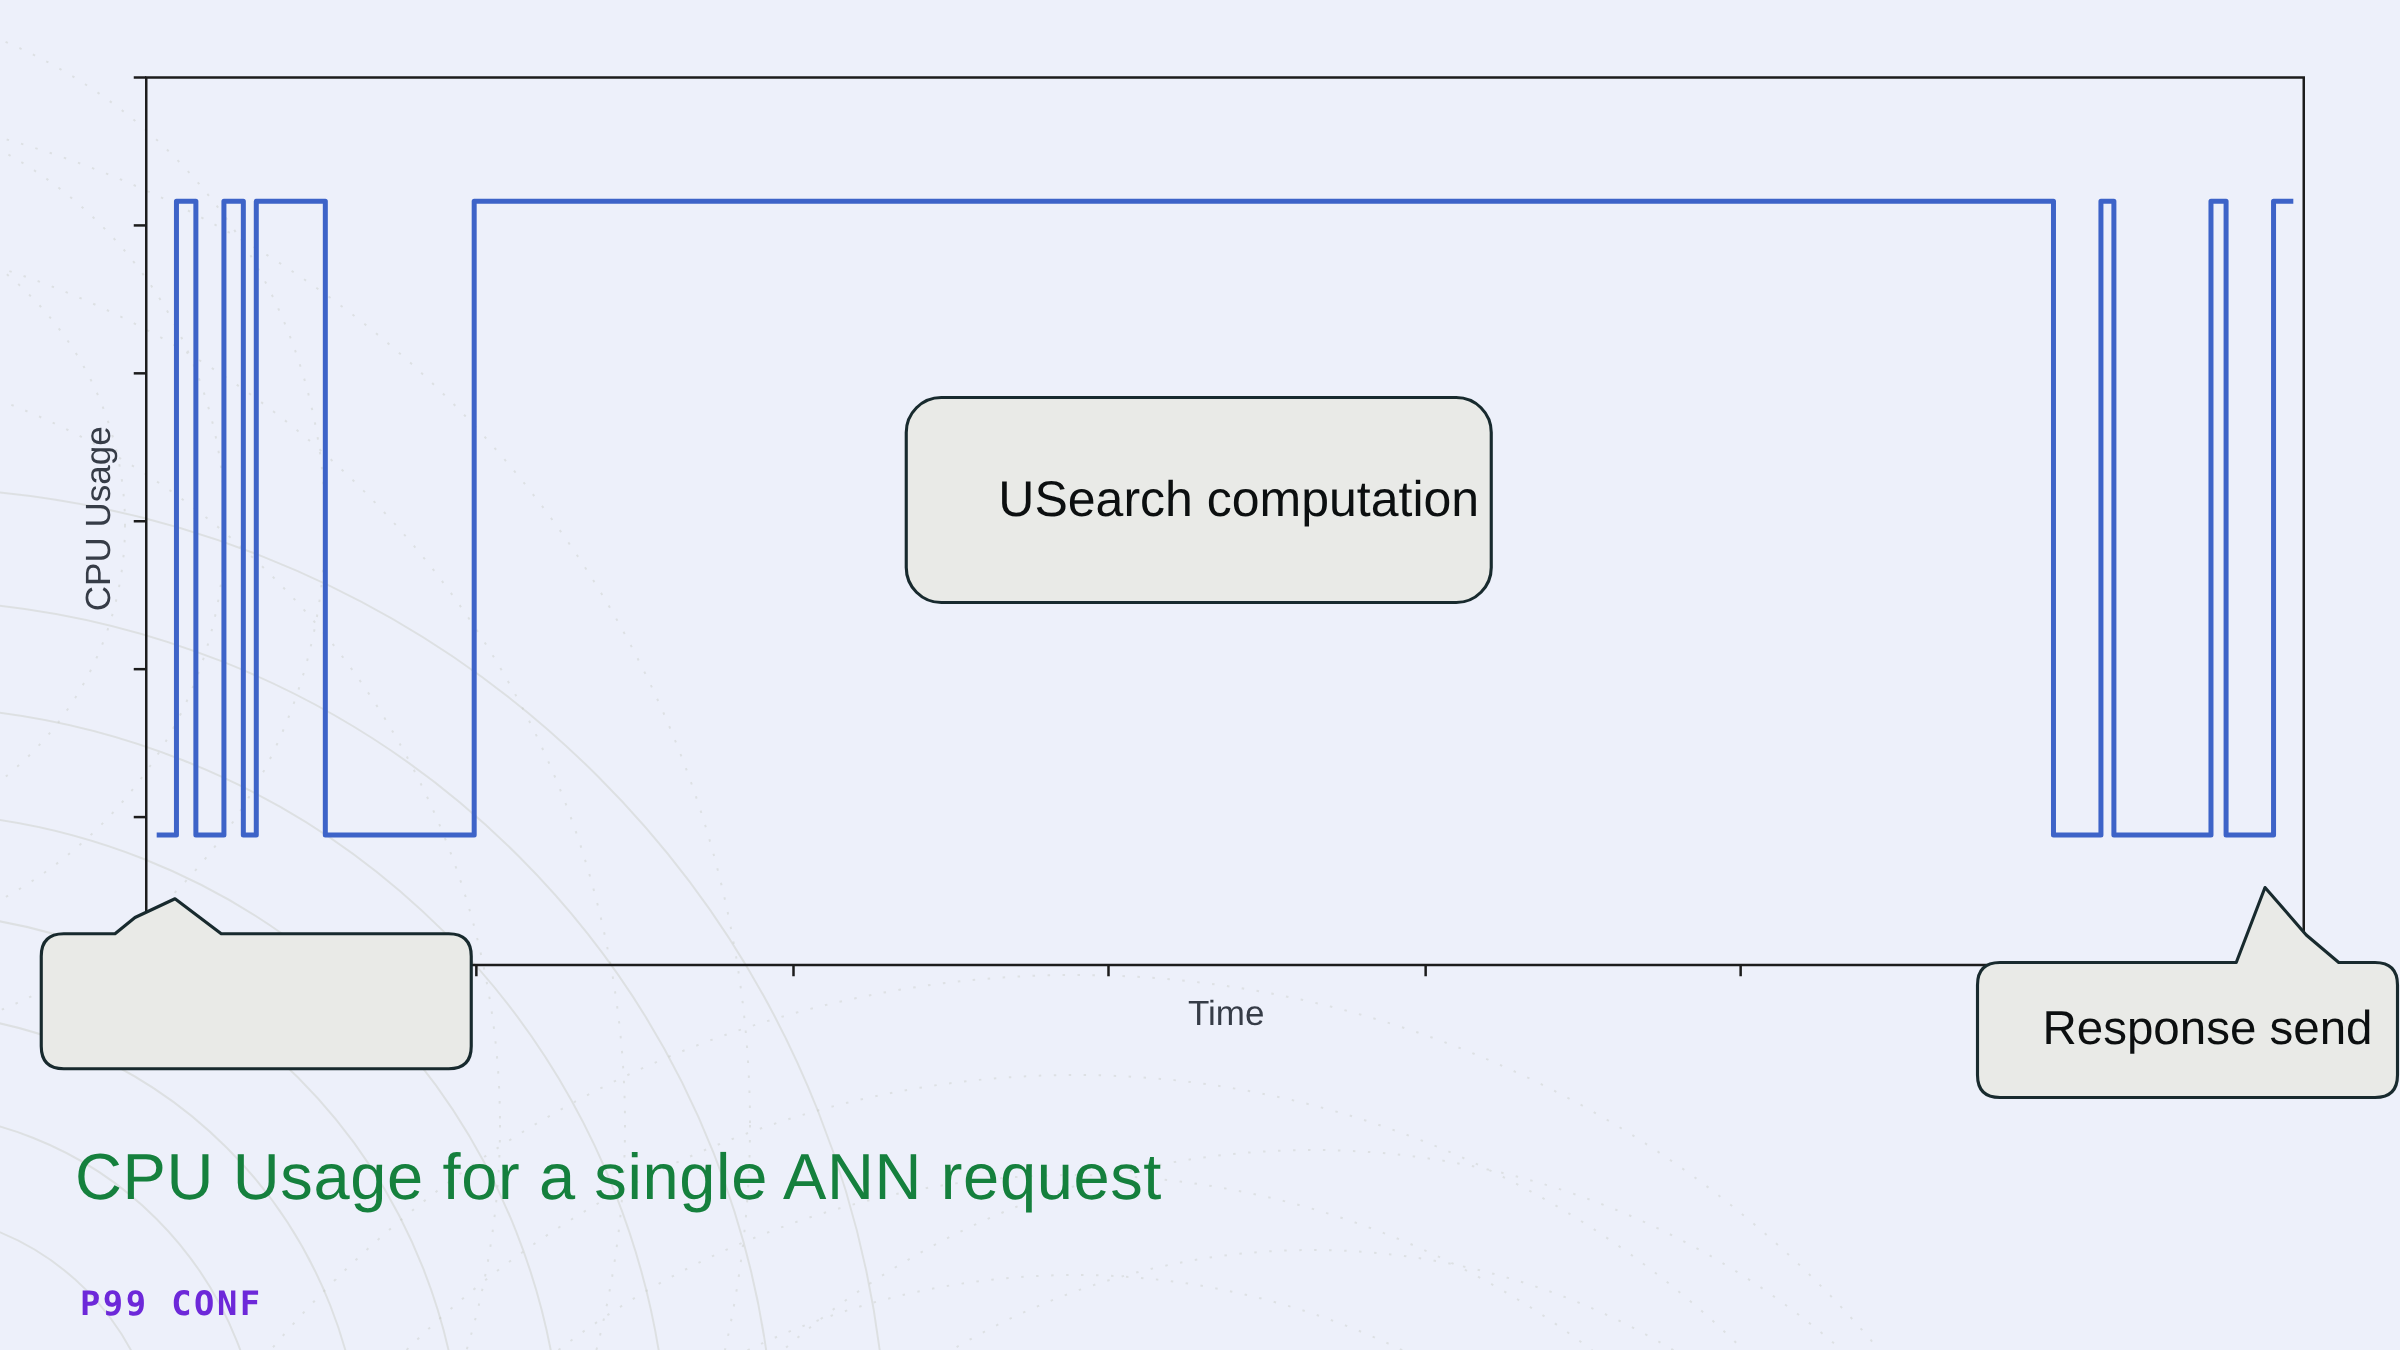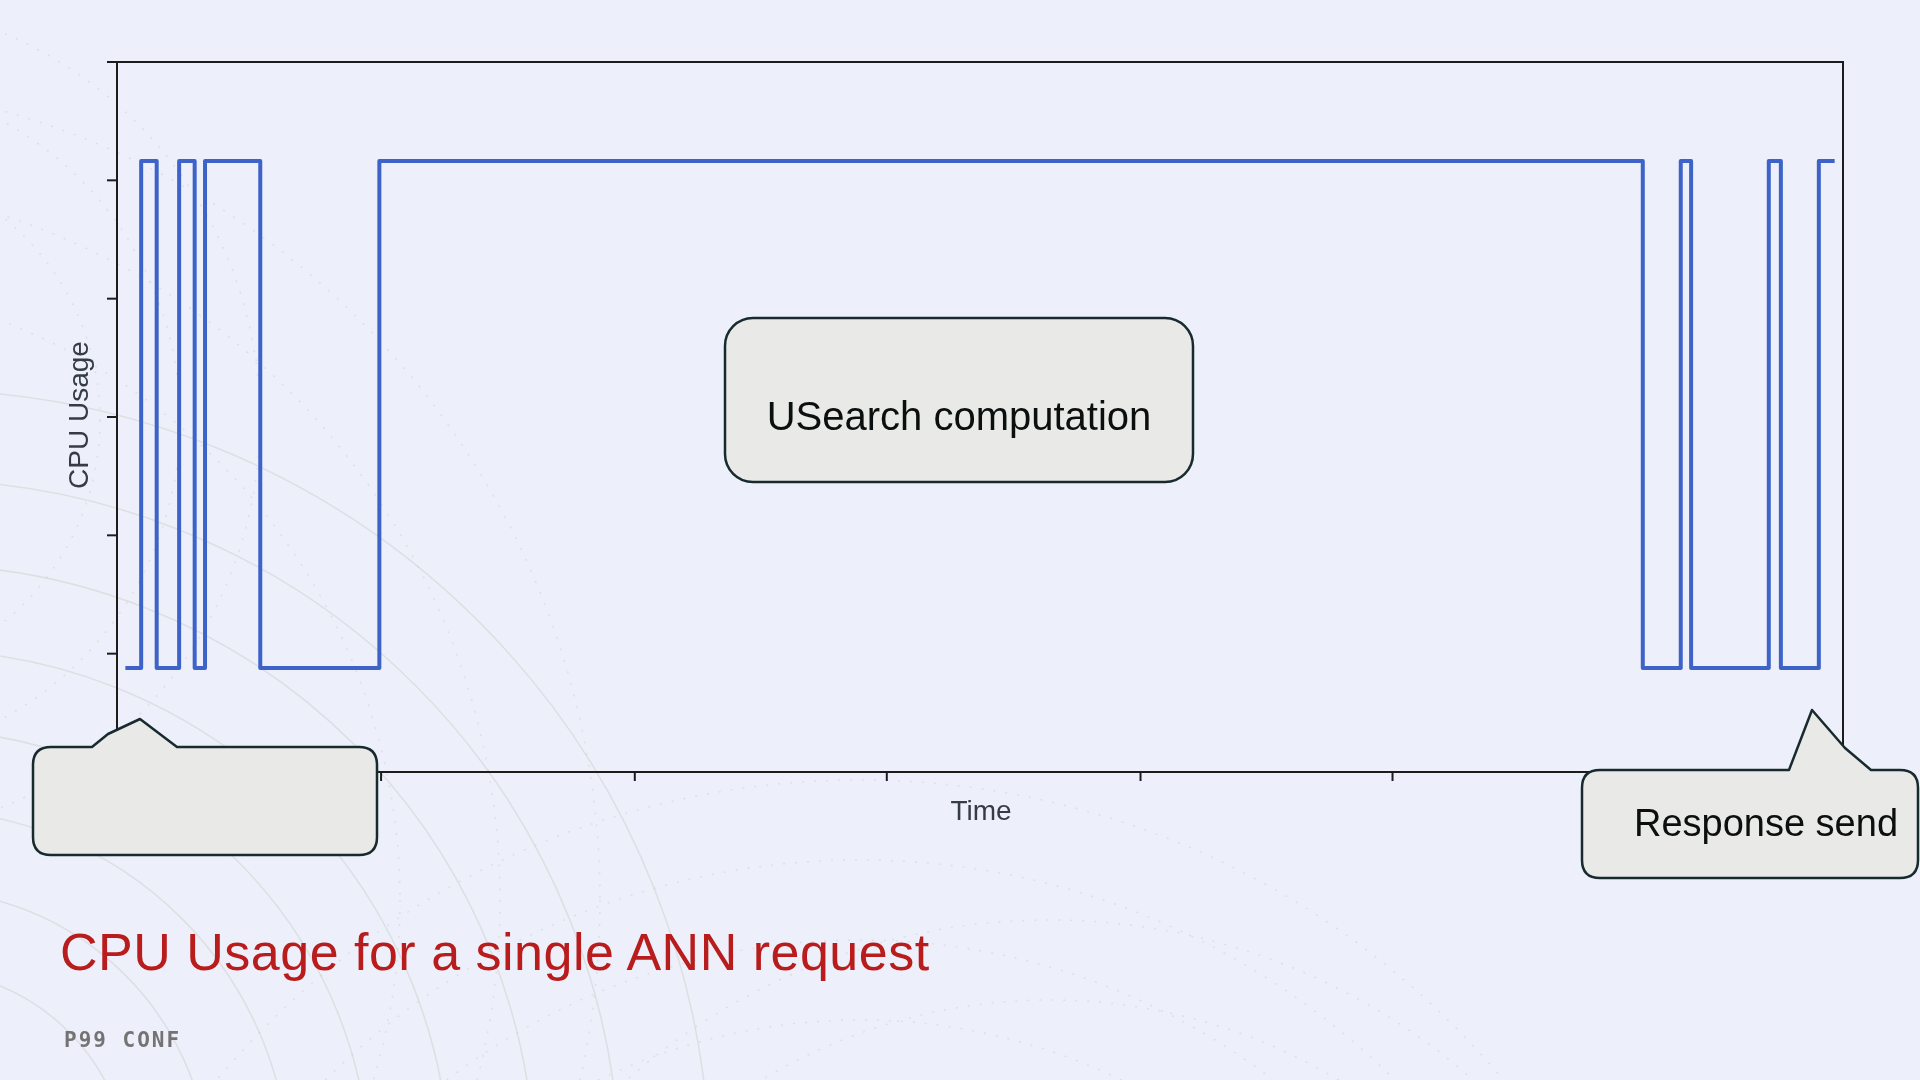--- a/index.html
+++ b/index.html
@@ -9,37 +9,37 @@
     background:#edf0fa;
     font-family:"Liberation Sans", sans-serif;
   }
   #stage{position:absolute;inset:0;width:1920px;height:1080px;}
   svg{position:absolute;left:0;top:0;}
   .label-layer{position:absolute;inset:0;pointer-events:none;}
   .callout-text{
     position:absolute;display:flex;align-items:center;justify-content:center;
     color:#0c0f10;font-size:38px;line-height:1.1;text-align:center;
   }
-  .callout-text.usearch{left:725px;top:334px;width:468px;height:164px;font-size:40px;}
+  .callout-text.usearch{left:725px;top:318px;width:468px;height:164px;font-size:40px;padding-left:32px;}
   .callout-text.request{left:33px;top:747px;width:344px;height:108px;}
   .callout-text.response{left:1582px;top:770px;width:368px;height:108px;}
   .axis-label{position:absolute;color:#363c47;font-size:28px;}
   .axis-label.y{
     left:-12px;top:400px;width:180px;text-align:center;
     transform:rotate(-90deg);transform-origin:90px 15px;
   }
   .axis-label.x{left:781px;top:795px;width:400px;text-align:center;}
   .slide-title{
     position:absolute;left:60px;top:912px;
-    font-size:52px;color:#b91c1c;letter-spacing:0.5px;margin-top:10px;
+    font-size:52px;color:#15803d;letter-spacing:0.5px;
   }
   .logo{
     position:absolute;left:64px;top:1028px;
     font-family:"DejaVu Sans Mono", monospace;
-    font-size:21px;font-weight:bold;color:#737373;letter-spacing:2px;
+    font-size:27px;font-weight:bold;color:#6d28d9;letter-spacing:2px;
   }
 </style>
 </head>
 <body style="background: rgb(237, 240, 250);">
 
 <div id="stage">
 
   <svg id="bg" width="1920" height="1080" viewBox="0 0 1920 1080">
     <g fill="none" stroke="#c8cbc3" stroke-width="1.6" opacity="0.42">
       <circle cx="-80" cy="1180" r="210"></circle>

